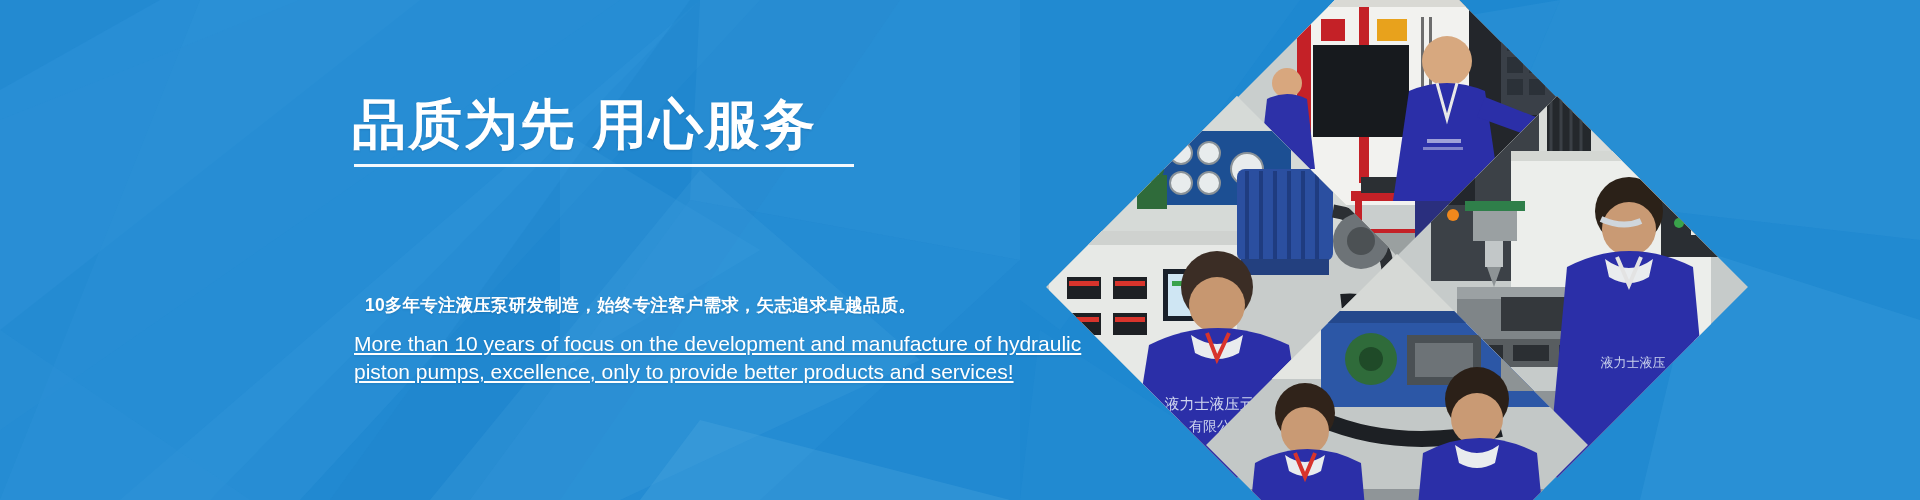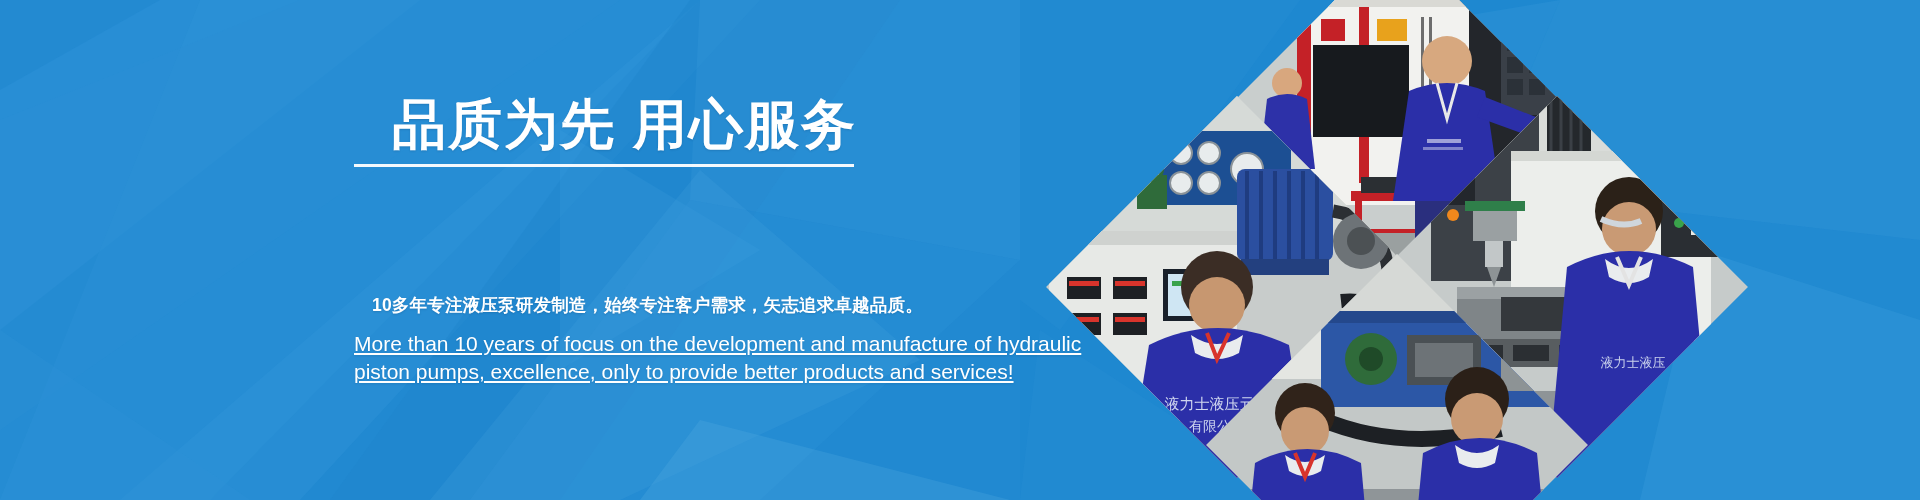--- a/index.html
+++ b/index.html
@@ -18,29 +18,28 @@
 
   .headline{
     position:absolute;left:0;top:96px;
     color:#ffffff;
     font-size:54px;
     font-weight:bold;
     letter-spacing:2px;
     line-height:1.05;
     white-space:nowrap;
     text-shadow:0 1px 2px rgba(0,40,80,.18);
-    margin-left:40px;
   }
   .headline-rule{
     position:absolute;left:2px;top:164px;
     width:500px;height:3px;background:#ffffff;opacity:.95;
   }
 
   .sub-cn{
-    position:absolute;left:20px;top:293px;
+    position:absolute;left:13px;top:293px;
     color:#ffffff;
     font-size:17.5px;
     font-weight:bold;
     letter-spacing:.2px;
     white-space:nowrap;
     text-shadow:0 1px 2px rgba(0,40,80,.18);
   }
   .sub-en{
     position:absolute;left:2px;top:330px;
     width:775px;

